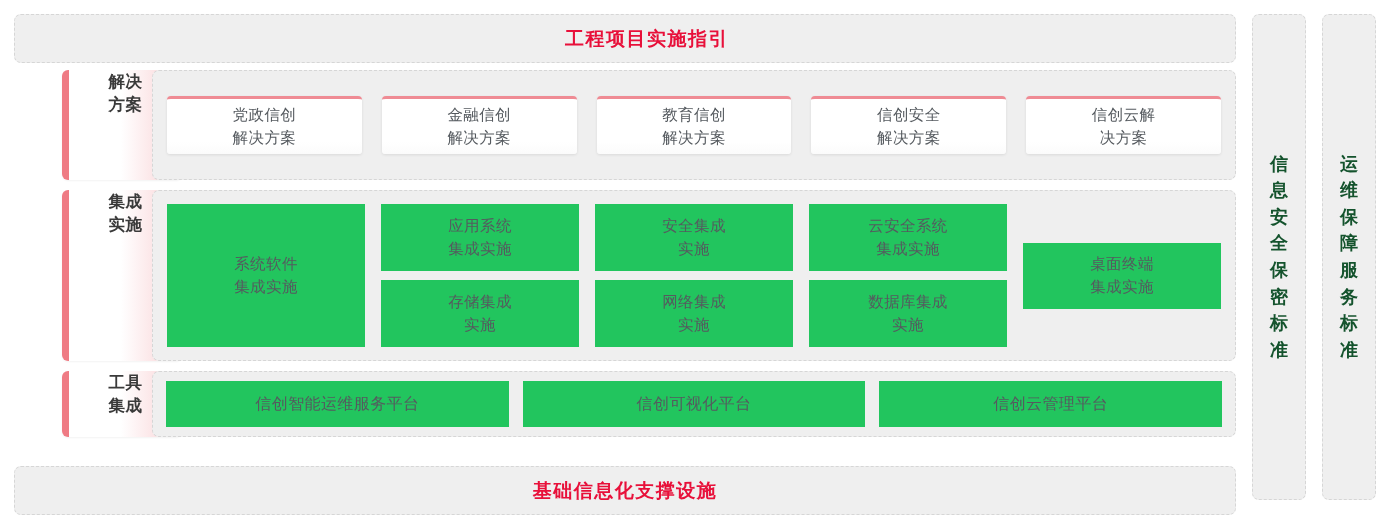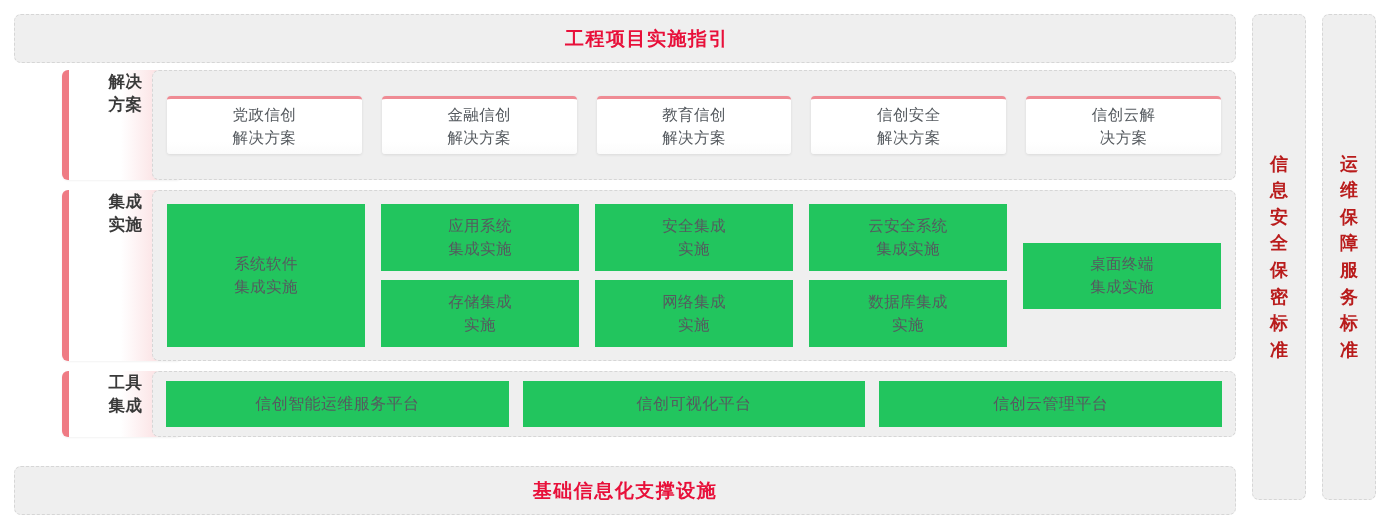--- a/index.html
+++ b/index.html
@@ -147,21 +147,21 @@
     top: 14px;
     height: 486px;
     width: 54px;
     display: flex;
     align-items: center;
     justify-content: center;
   }
   #vpanel-security { left: 1252px; }
   #vpanel-service  { left: 1322px; }
   .vpanel-text {
-    color: #b91c1c;
+    color: #14532d;
     font-size: 18px;
     font-weight: bold;
     line-height: 1.48;
     text-align: center;
     width: 22px;
     word-break: break-all;
     letter-spacing: 0px;
   }
 </style>
 </head>

